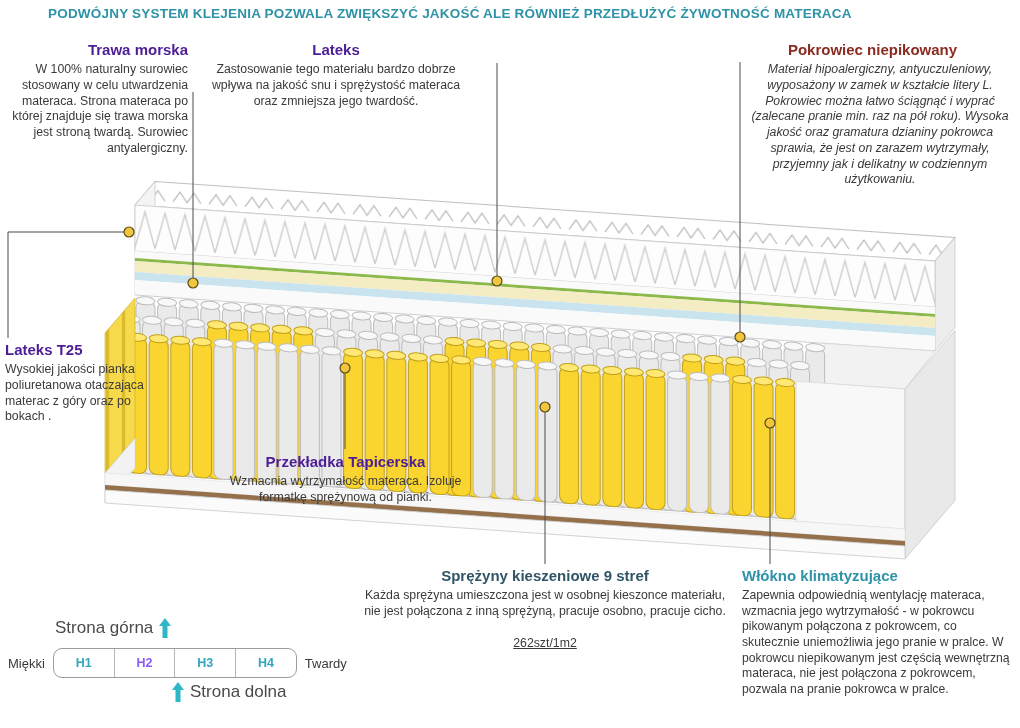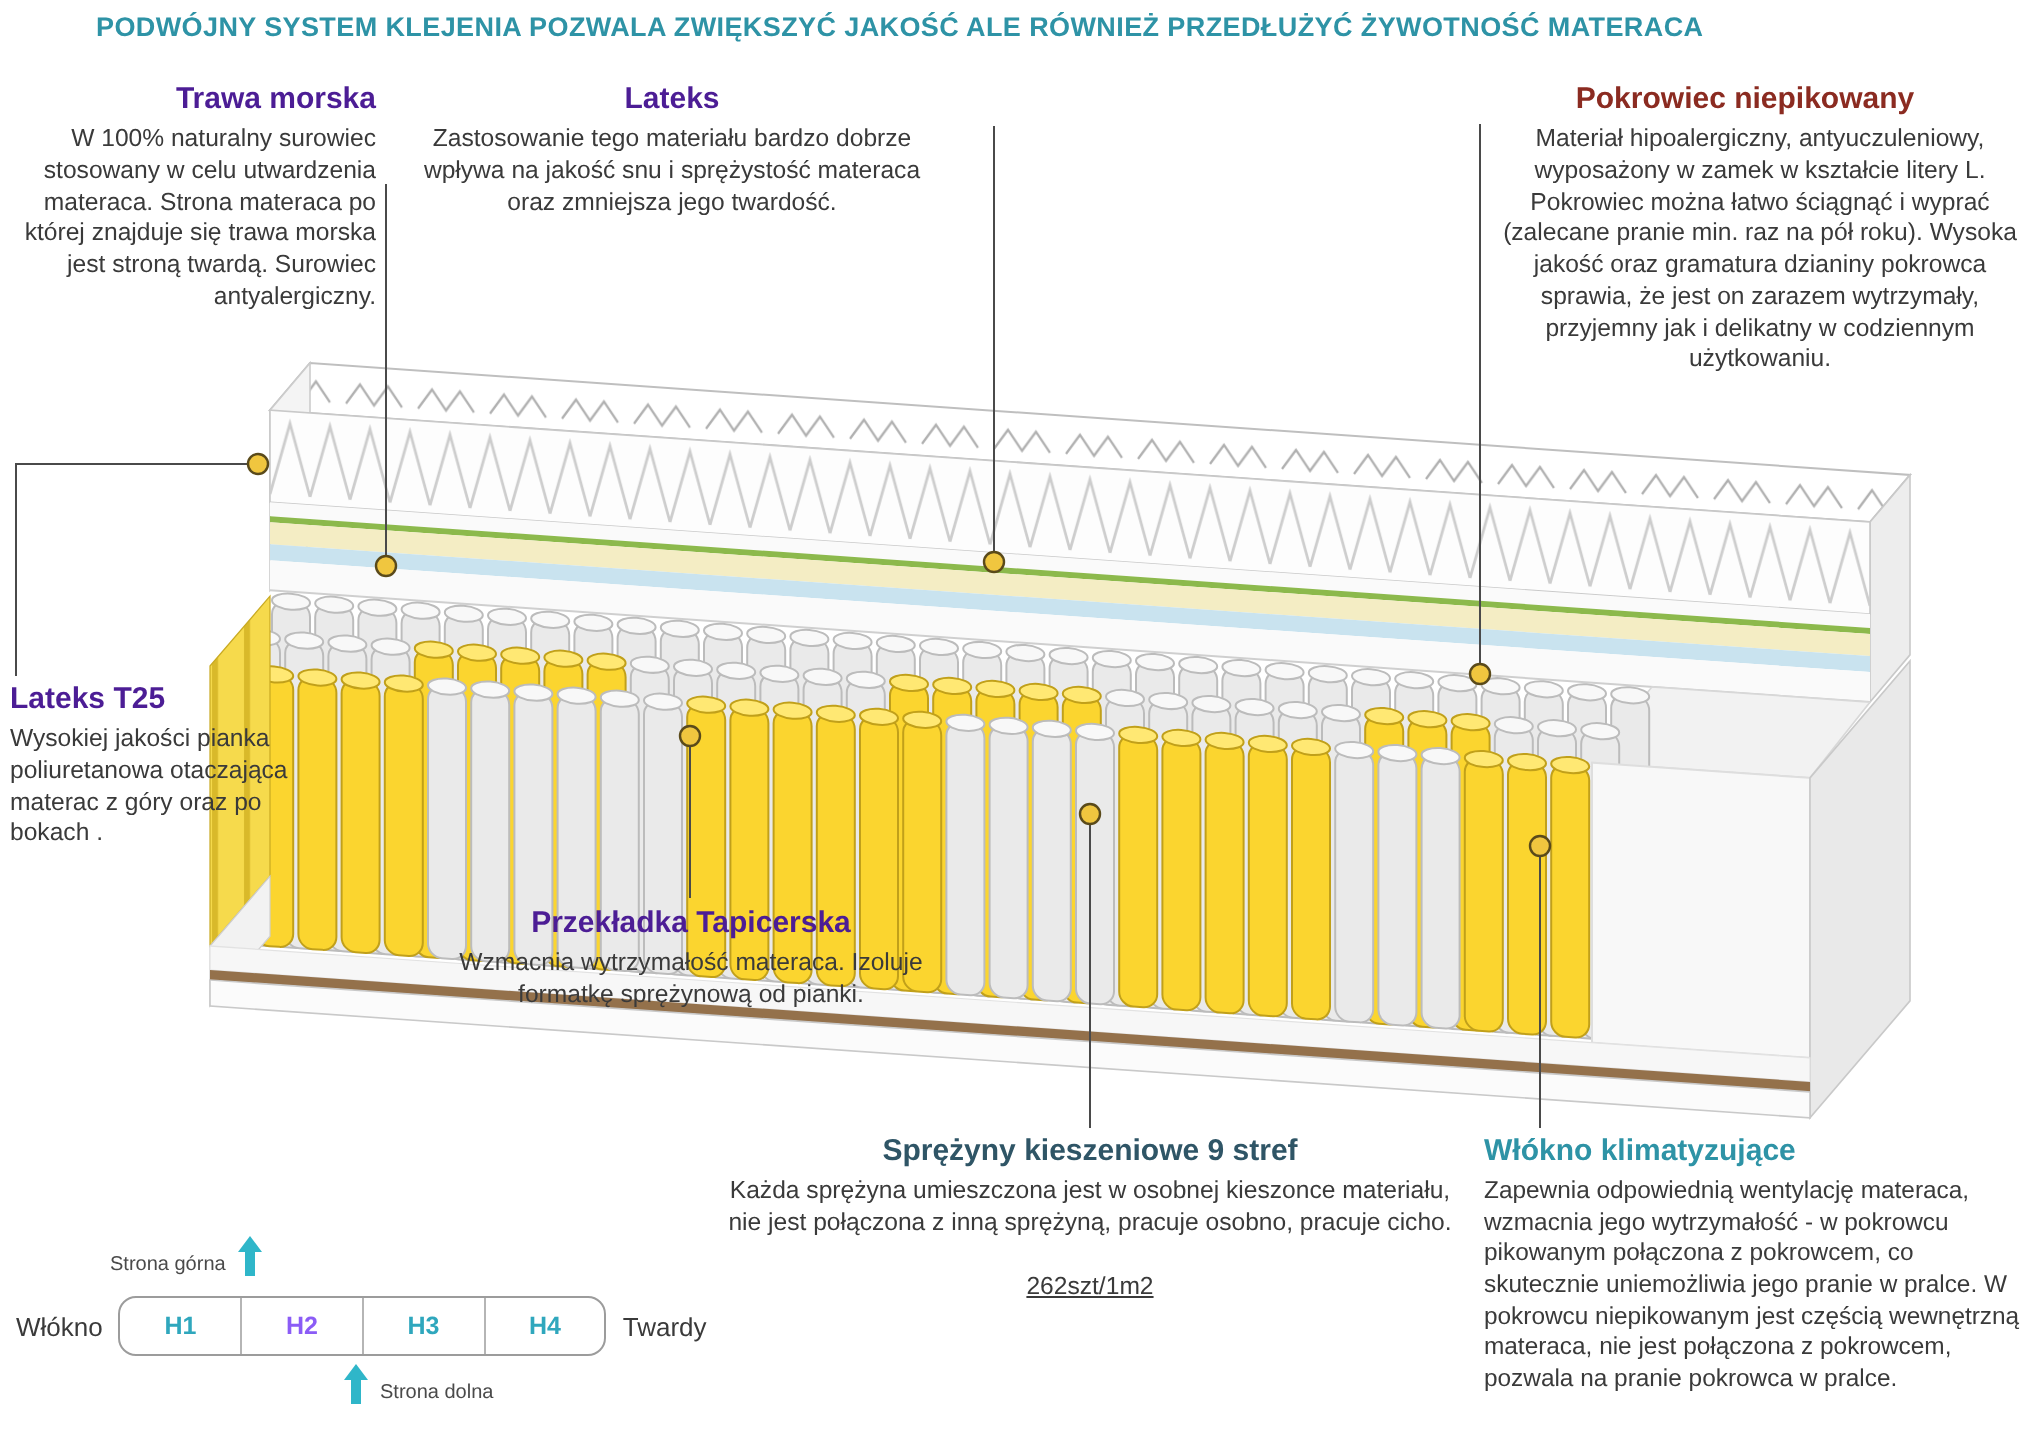--- a/index.html
+++ b/index.html
@@ -8,28 +8,28 @@
   .banner{position:absolute;top:6px;left:0;width:100%;text-align:left;
           font-size:13.5px;font-weight:bold;color:#2E93A6;letter-spacing:.2px;padding-left:48px;}
   .art{position:absolute;top:0;left:0;width:1020px;height:728px;}
   .blk{position:absolute;font-size:12.3px;line-height:1.28;}
   .blk .h{font-size:15px;font-weight:bold;margin-bottom:3px;}
   .rust{color:#4c1d95;} .red{color:#8B2B21;} .teal{color:#2E93A6;} .steel{color:#2F5566;}
   .trawa{left:8px;top:40px;width:180px;text-align:right;}
   .lateks{left:205px;top:40px;width:262px;text-align:center;}
   .visco{left:488px;top:40px;width:228px;text-align:center;}
   .pokrowiec{left:730px;top:40px;width:285px;text-align:center;}
-  .pokrowiec .b{margin-left:18px;width:264px;text-align:center;}
+  .pokrowiec .b{margin-left:18px;width:264px;text-align:center;font-style:italic;}
   .t25{left:5px;top:340px;width:160px;text-align:left;}
   .przekladka{left:218px;top:452px;width:255px;text-align:center;}
   .sprezyny{left:360px;top:566px;width:370px;text-align:center;}
   .sprezyny .spec{margin-top:16px;text-decoration:underline;}
   .wlokno{left:742px;top:566px;width:272px;text-align:left;font-size:12.2px;}
-  .sideRow{position:absolute;display:flex;align-items:flex-end;gap:6px;
-           font-size:10px;color:#4A4A4A;}
+  .sideRow{position:absolute;display:flex;align-items:flex-start;gap:6px;
+           font-size:17px;color:#4A4A4A;}
   .gora{left:55px;top:618px;} .dolna{left:172px;top:682px;}
   .scaleRow{position:absolute;left:8px;top:648px;display:flex;align-items:center;gap:8px;
             font-size:13px;color:#3A3A3A;}
   .scaleBar{display:flex;width:242px;height:28px;border:1.5px solid #9C9C9C;border-radius:9px;
             overflow:hidden;background:#fff;}
   .cell{flex:1;display:flex;align-items:center;justify-content:center;border-right:1px solid #B5B5B5;}
   .cell:last-child{border-right:none;}
   .hl{font-size:12.5px;font-weight:bold;color:#2FA7BD;text-align:center;}
   .hl.active{color:#8b5cf6;}
 </style>
@@ -344,21 +344,21 @@
   </div>
 
   <div class="sideRow gora">
     <span>Strona górna</span>
     <svg width="12" height="20" viewBox="0 0 12 20">
       <path d="M6 0 L12 8 H8.5 V20 H3.5 V8 H0 Z" fill="#2FB6C9"></path>
     </svg>
   </div>
 
   <div class="scaleRow">
-    <span>Włókno</span>
+    <span>Miękki</span>
     <div class="scaleBar">
       <div class="cell">
         <span class="hl">H1</span>
       </div>
       <div class="cell">
         <span class="hl active">H2</span>
       </div>
       <div class="cell">
         <span class="hl">H3</span>
       </div>

